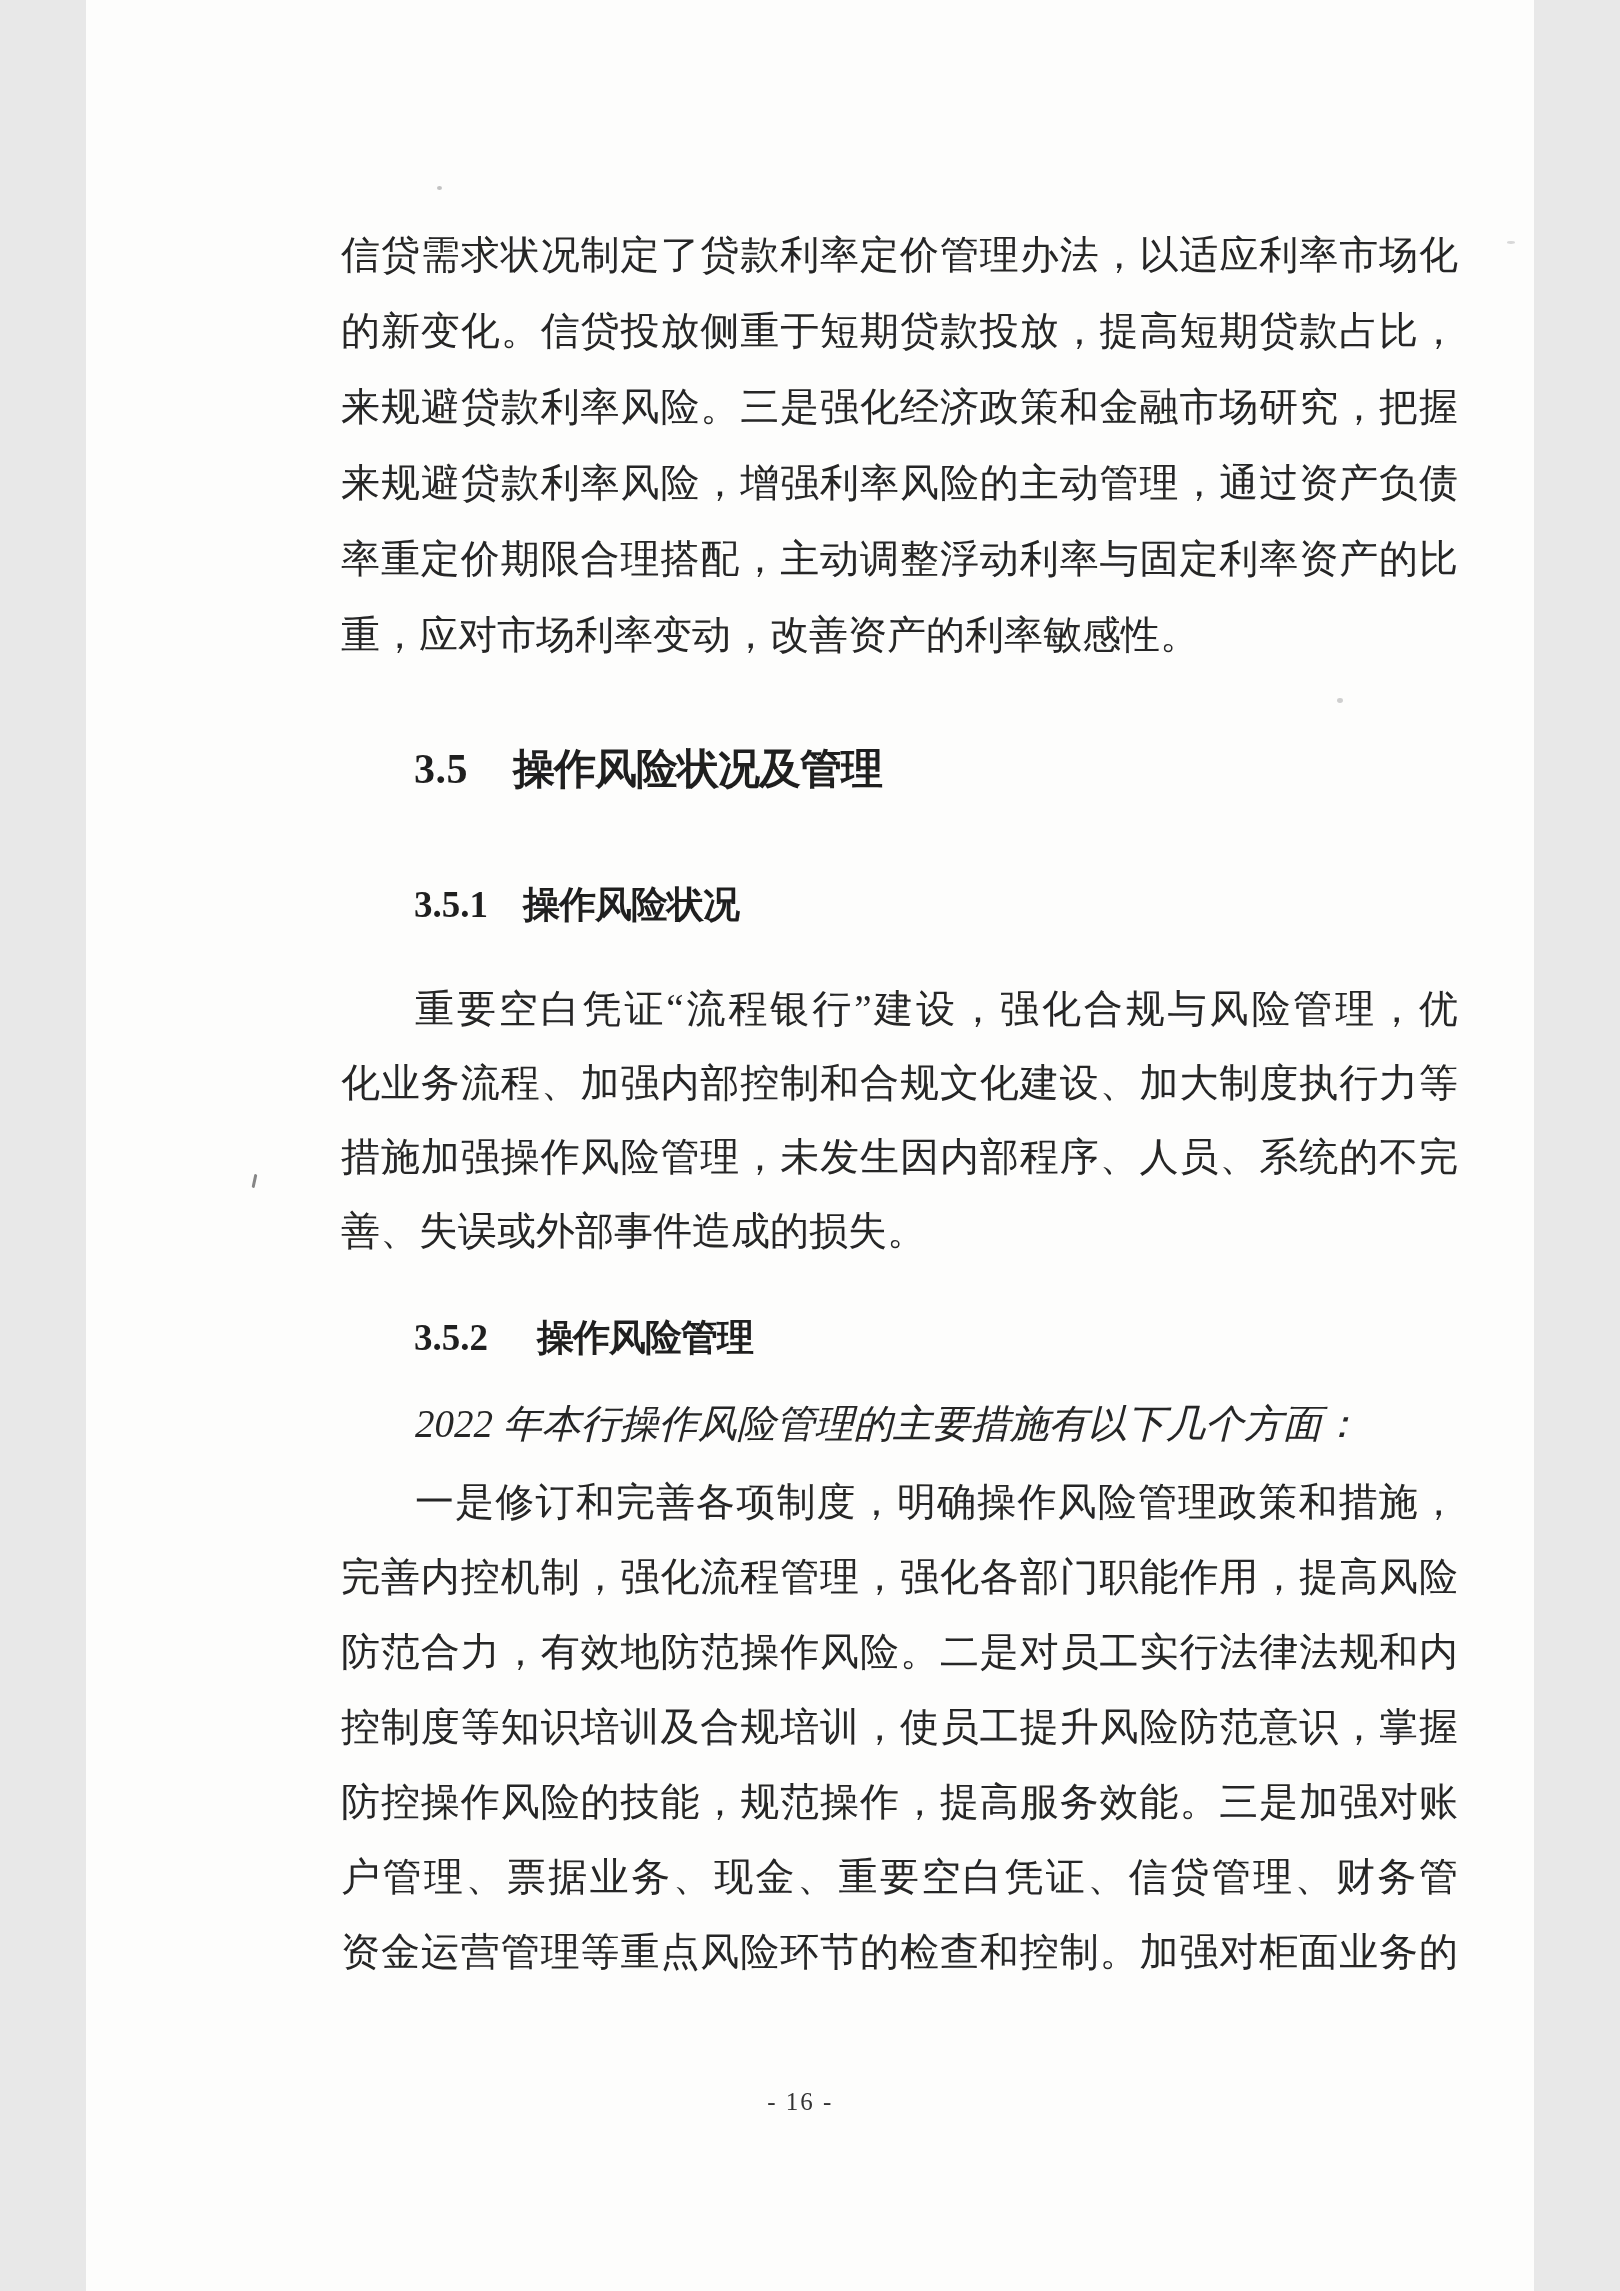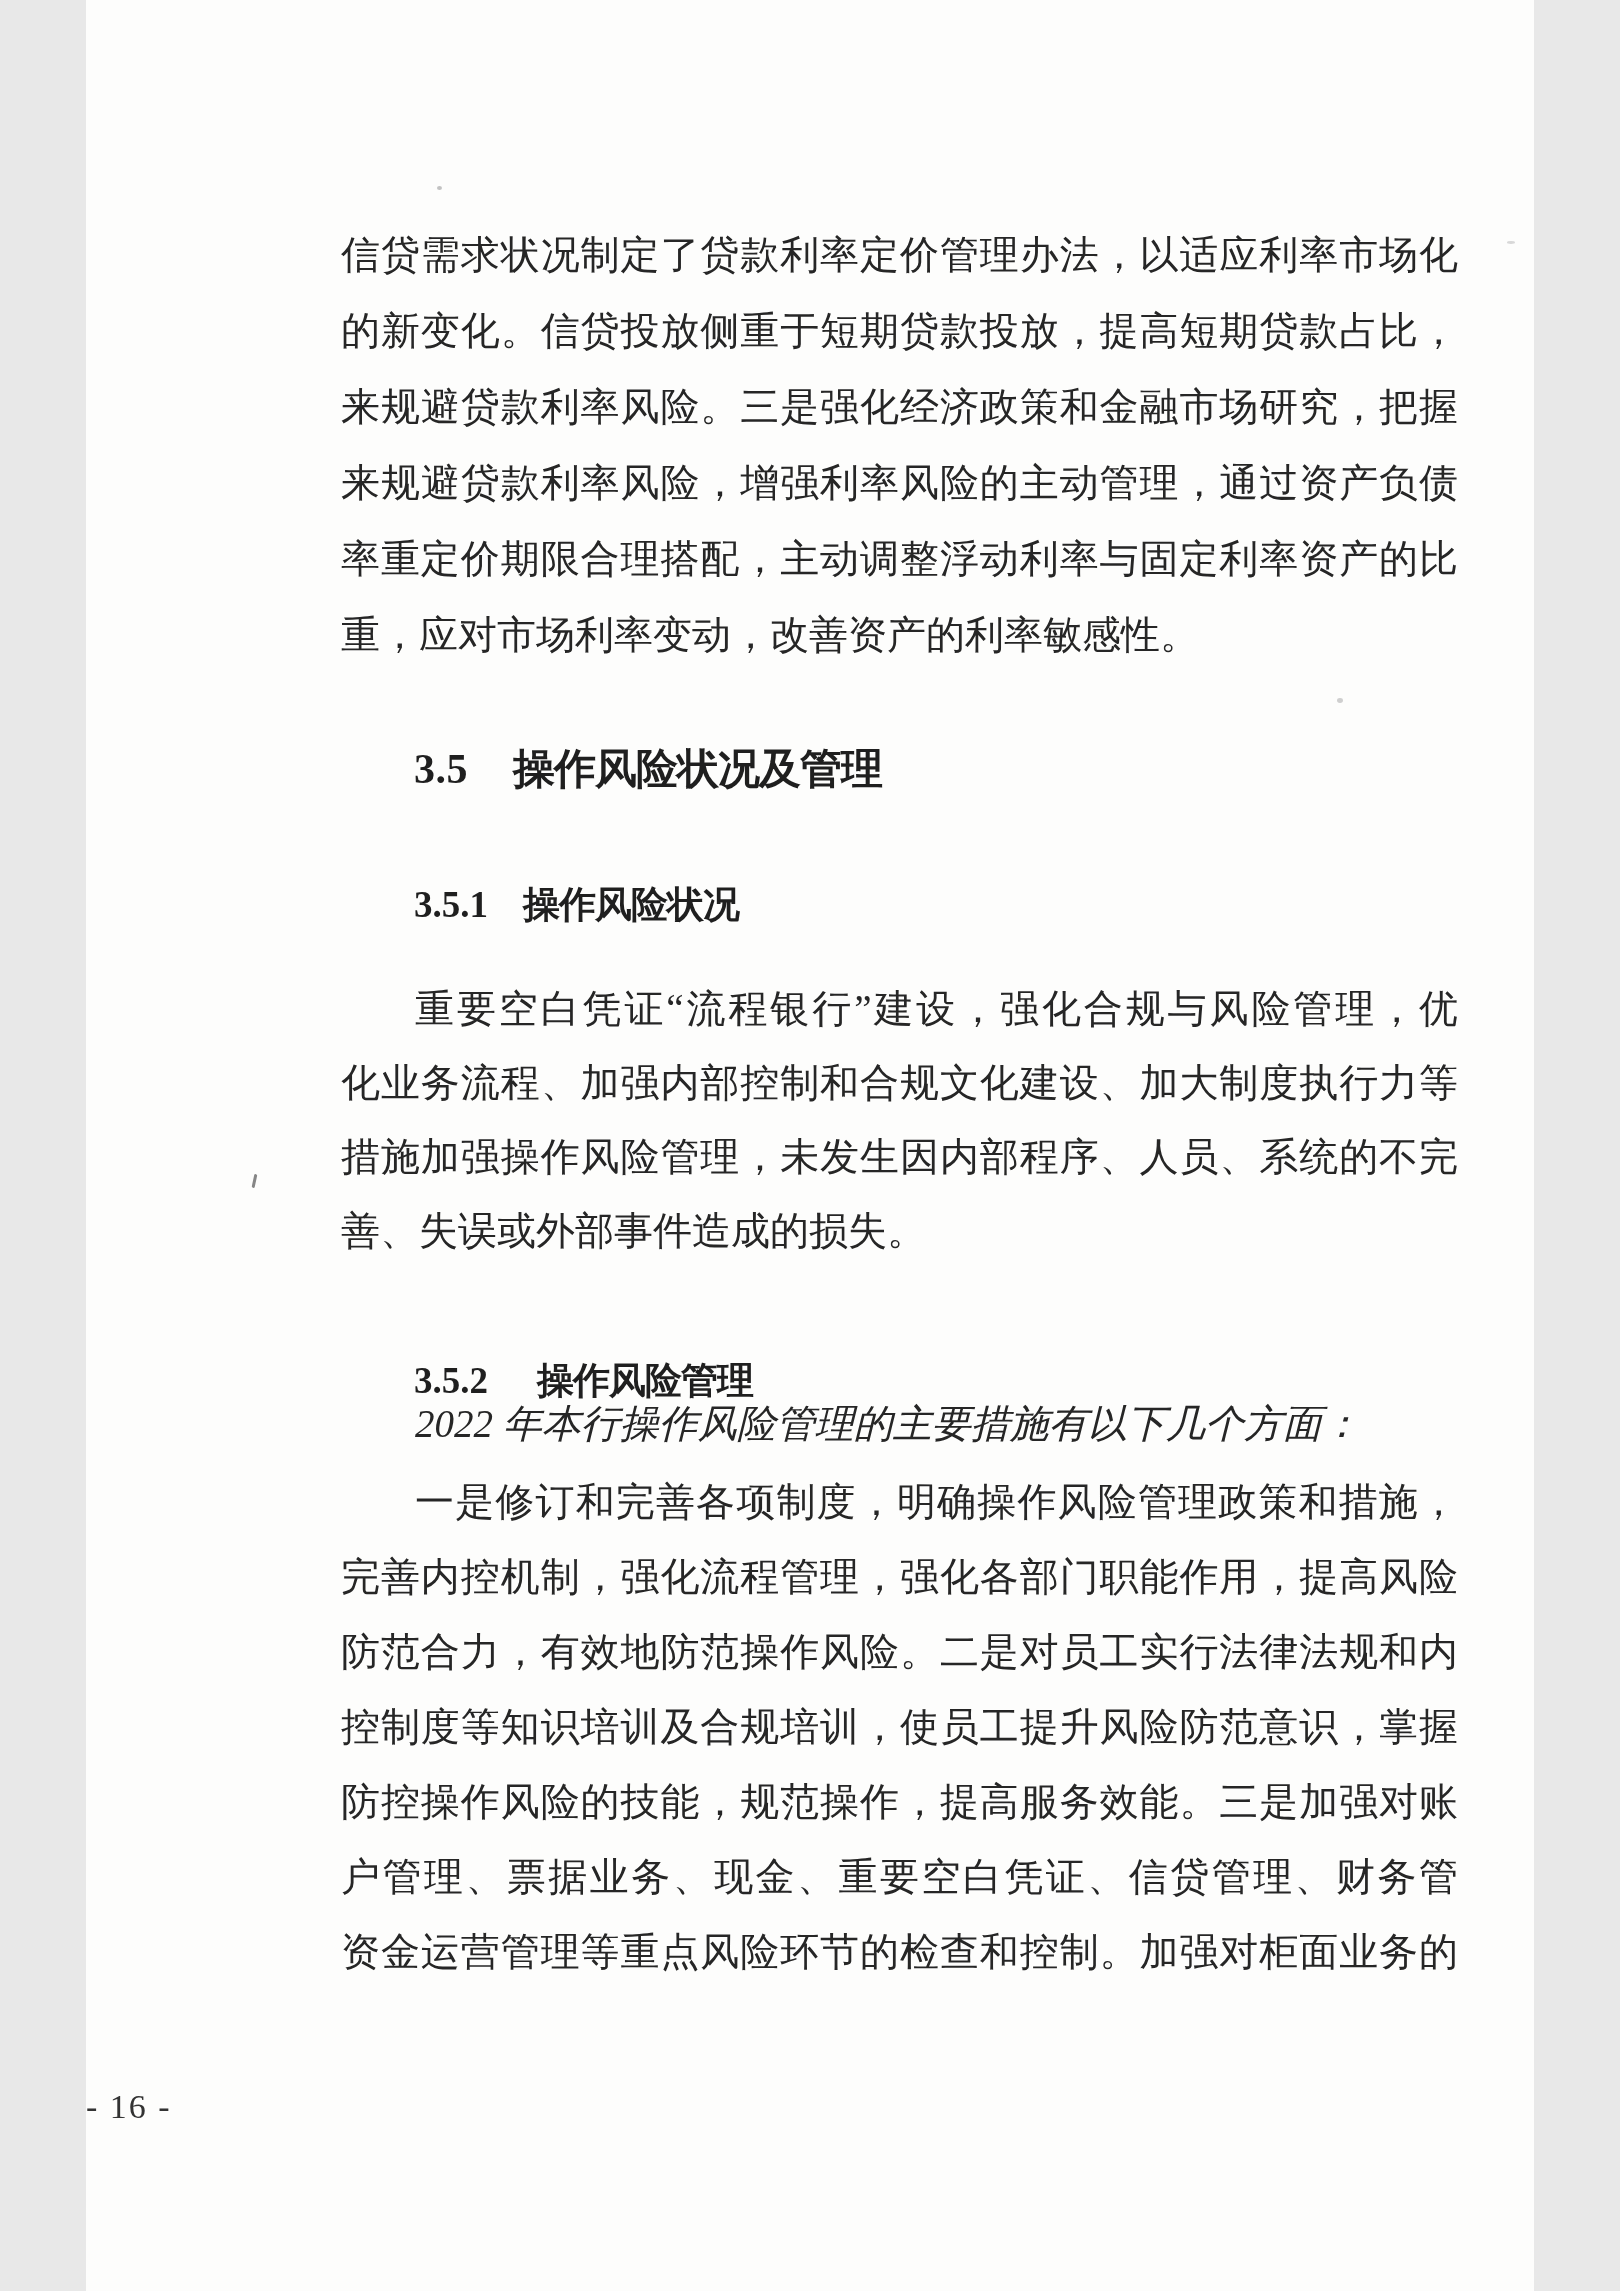--- a/index.html
+++ b/index.html
@@ -39,32 +39,33 @@
   .heading {
     position: absolute;
     left: 328px;
     font-family: Liberation Serif, serif;
     font-weight: bold;
     color: #1f1f1f;
     white-space: nowrap;
   }
   .heading--h2 { top: 741px; font-size: 42px; letter-spacing: 0.5px; }
   .heading--h3a { top: 880px; font-size: 37px; }
-  .heading--h3b { top: 1313px; font-size: 37px; margin-top: 43px; }
+  .heading--h3b { top: 1313px; font-size: 37px; }
   .heading .num { display: inline-block; }
   .heading--h2 .num { margin-right: 45px; }
   .heading--h3a .num { margin-right: 35px; }
   .heading--h3b .num { margin-right: 49px; }
   .heading .ttl { letter-spacing: -1px; }
   
   .page-number {
     position: absolute;
     left: 0; right: 19.6px;
     top: 2088px;
-    font-size: 34px;
+    text-align: center;
+    font-size: 25px;
     color: #333;
     letter-spacing: 2px;
   }
   
   .speck { position: absolute; border-radius: 50%; }
   .speck--a { left: 351px; top: 186px; width: 4.9px; height: 3.9px; background: #c2c2c2; }
   .speck--colon { left: 1461px; top: 1006px; width: 3.9px; height: 19.6px;
     background: linear-gradient(#8d8d8d 25%, transparent 25%, transparent 70%, #8d8d8d 70%); border-radius: 0; }
   .speck--apos { left: 167px; top: 1174px; width: 2.9px; height: 13.7px; background: #868686; transform: rotate(12deg); border-radius: 2px; }
   .speck--r1 { left: 1612px; top: 406px; width: 5.9px; height: 6.9px; background: #b26069; }

